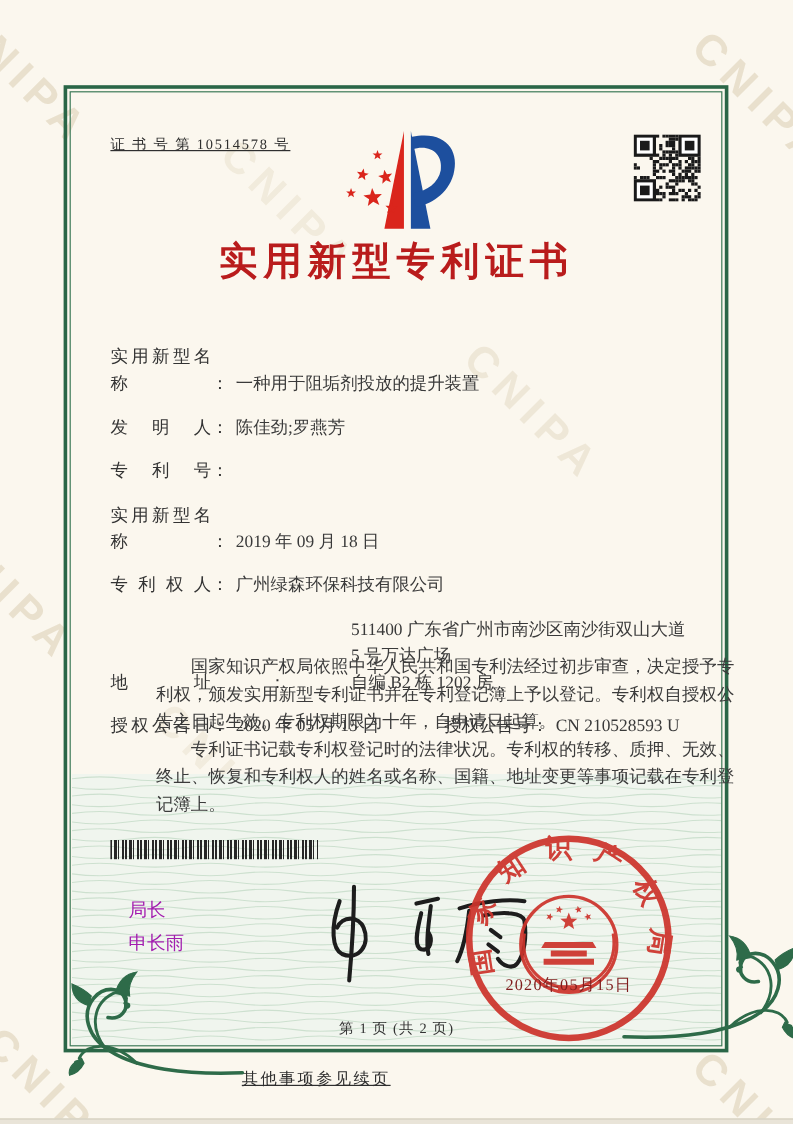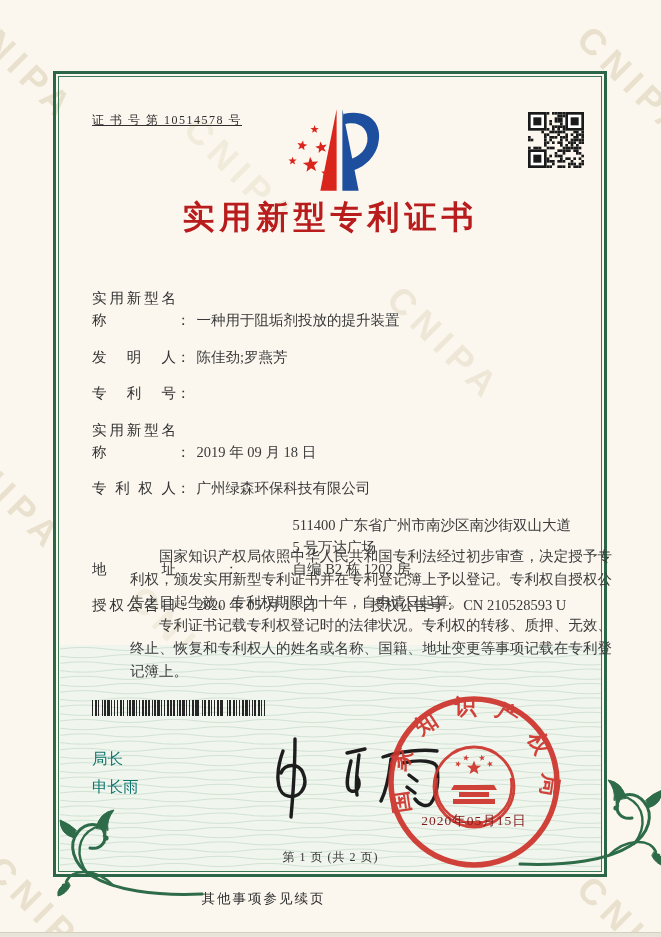--- a/index.html
+++ b/index.html
@@ -28,32 +28,32 @@
   .fval{color:#3a3a3a;}
   .frow.addr{margin-bottom:14px;gap:48px;}
   .pair2{margin-left:54px;display:flex;}
   .paras{position:absolute;left:90px;top:545px;width:482px;z-index:6;
       font-size:14.5px;line-height:23px;text-align:justify;color:#3b3b3b;margin-left:40px;}
   .paras p{margin:0;text-indent:2em;}
   .barcode{position:absolute;left:92px;top:700px;width:173px;height:16px;z-index:6;
       background:repeating-linear-gradient(90deg,#262626 0 1.5px,transparent 1.5px 3px,
       #262626 3px 5.5px,transparent 5.5px 6.5px,#262626 6.5px 7.5px,transparent 7.5px 10px,
       #262626 10px 11px,transparent 11px 12.5px);}
-  .signer{position:absolute;left:92px;top:745px;z-index:6;font-size:15.5px;line-height:28px;color:#0f766e;}
+  .signer{position:absolute;left:107px;top:745px;z-index:6;font-size:15.5px;line-height:28px;color:#a21caf;}
   .signature{position:absolute;left:255px;top:733px;z-index:7;}
   .flourish{position:absolute;z-index:8;}
   .flourish.fl-left{left:44px;top:798px;}
   .flourish.fl-right{left:518px;top:768px;transform:scaleX(-1);}
   .seal{position:absolute;left:382px;top:690px;z-index:9;opacity:.93;}
   .seal-date{position:absolute;left:382px;top:812px;width:184px;text-align:center;
       font-size:13.5px;letter-spacing:1px;color:#7f1d1d;z-index:10;}
   .page-num{position:absolute;left:0;top:849px;width:661px;text-align:center;
       font-size:12px;color:#333;z-index:6;letter-spacing:1px;}
   .footer-note{position:absolute;left:0;top:890px;width:527px;text-align:center;
-      font-size:13.5px;color:#2e2e2e;z-index:6;letter-spacing:2px;}
+      font-size:13.5px;color:#2e2e2e;z-index:6;letter-spacing:2px;text-decoration:underline;}
   .page-edge{position:absolute;left:0;top:932px;width:661px;height:5px;
       background:#e9e4d8;border-top:1px solid #d5cfbf;z-index:6;}
 </style>
 </head>
 <body>
 
 <div class="page">
 
   <div class="wm" style="left:-18px;top:-2px;">CNIPA</div>
   <div class="wm" style="left:598px;top:18px;">CNIPA</div>

